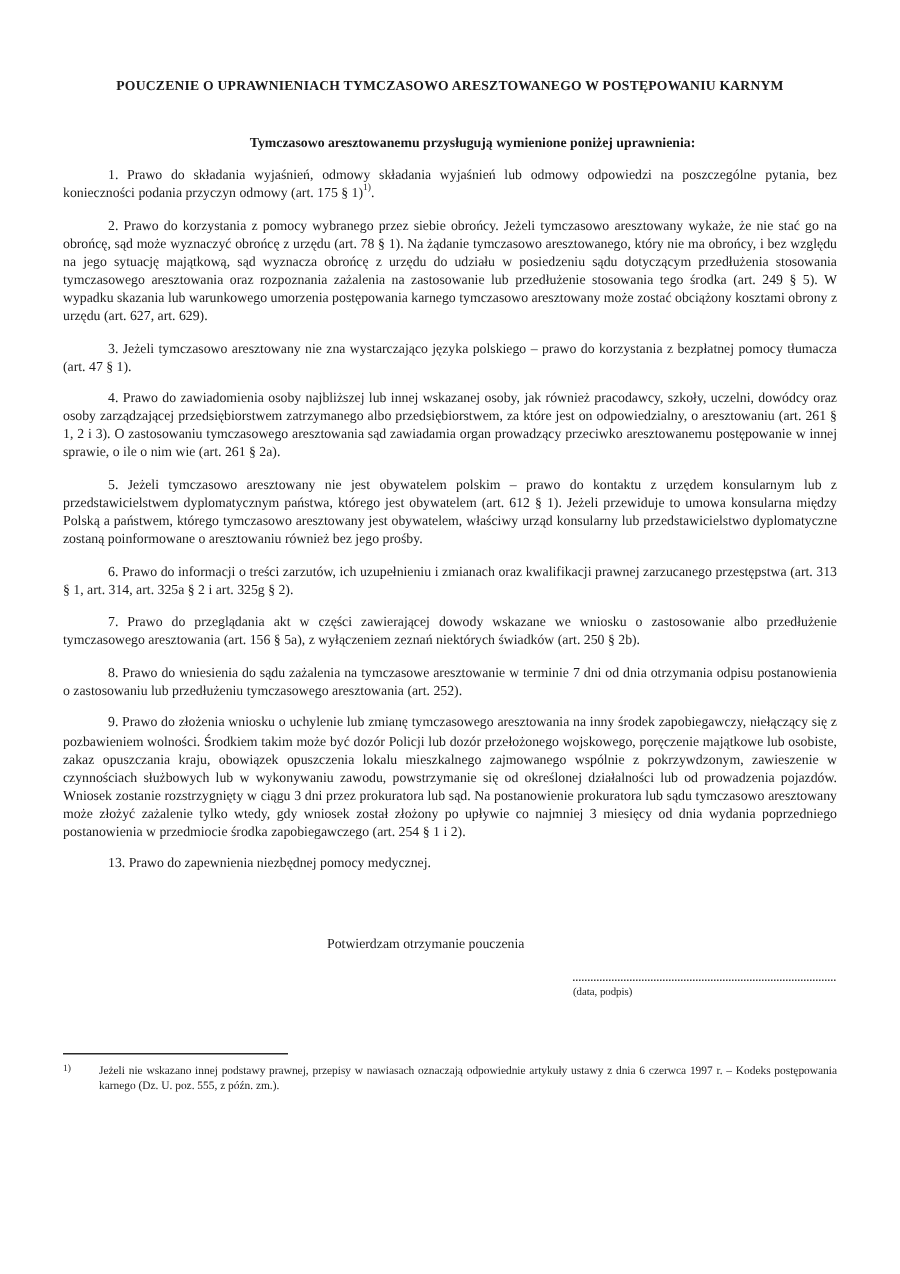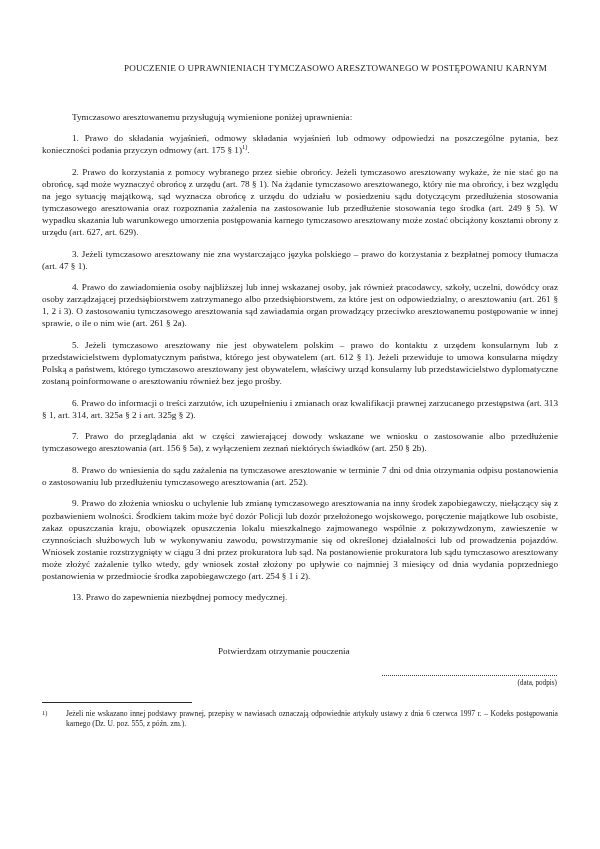--- a/index.html
+++ b/index.html
@@ -17,35 +17,36 @@
   }
   .page {
     position: absolute;
     left: 0; top: 0;
     width: 600px;
     height: 849px;
     box-sizing: border-box;
     padding: 0 42px;
   }
   .doc-title {
-    margin: 11px;
+    margin: 0;
     padding-top: 52px;
     font-size: 9.1px;
-    font-weight: normal;
-    text-align: right;
+    font-weight: bold;
+    text-align: center;
     letter-spacing: 0.15px;
     line-height: 1.3;
   }
   .intro {
     margin: 0;
     padding-top: 25px;
     font-size: 9.2px;
     line-height: 12.05px;
     text-indent: 30px;
-    text-align: left;
+    text-align: center;
+    font-weight: bold;
   }
   .clause {
     margin: 0;
     padding-top: 9.5px;
     font-size: 9.2px;
     line-height: 12.05px;
     text-indent: 30px;
     text-align: justify;
     text-justify: inter-word;
     hyphens: manual;
@@ -77,21 +78,21 @@
     border-bottom: 1px dotted #3a3a3a;
     height: 1px;
     font-size: 0;
     line-height: 0;
   }
   .sig-caption {
     display: block;
     width: 175px;
     margin: 3px 0 0 auto;
     margin-right: 1px;
-    text-align: right;
+    text-align: left;
     font-size: 7.2px;
     line-height: 9px;
   }
   .footnote-area {
     position: absolute;
     left: 42px;
     top: 702px;
     width: 516px;
   }
   .footnote-rule {

